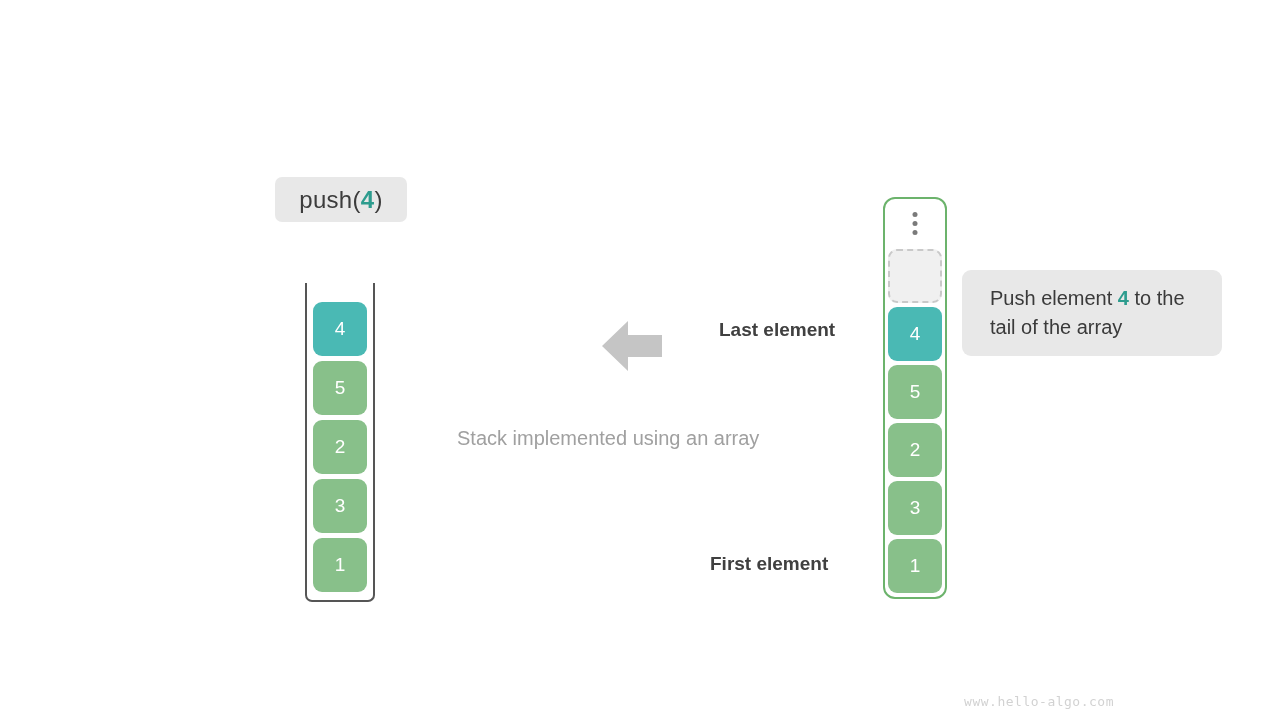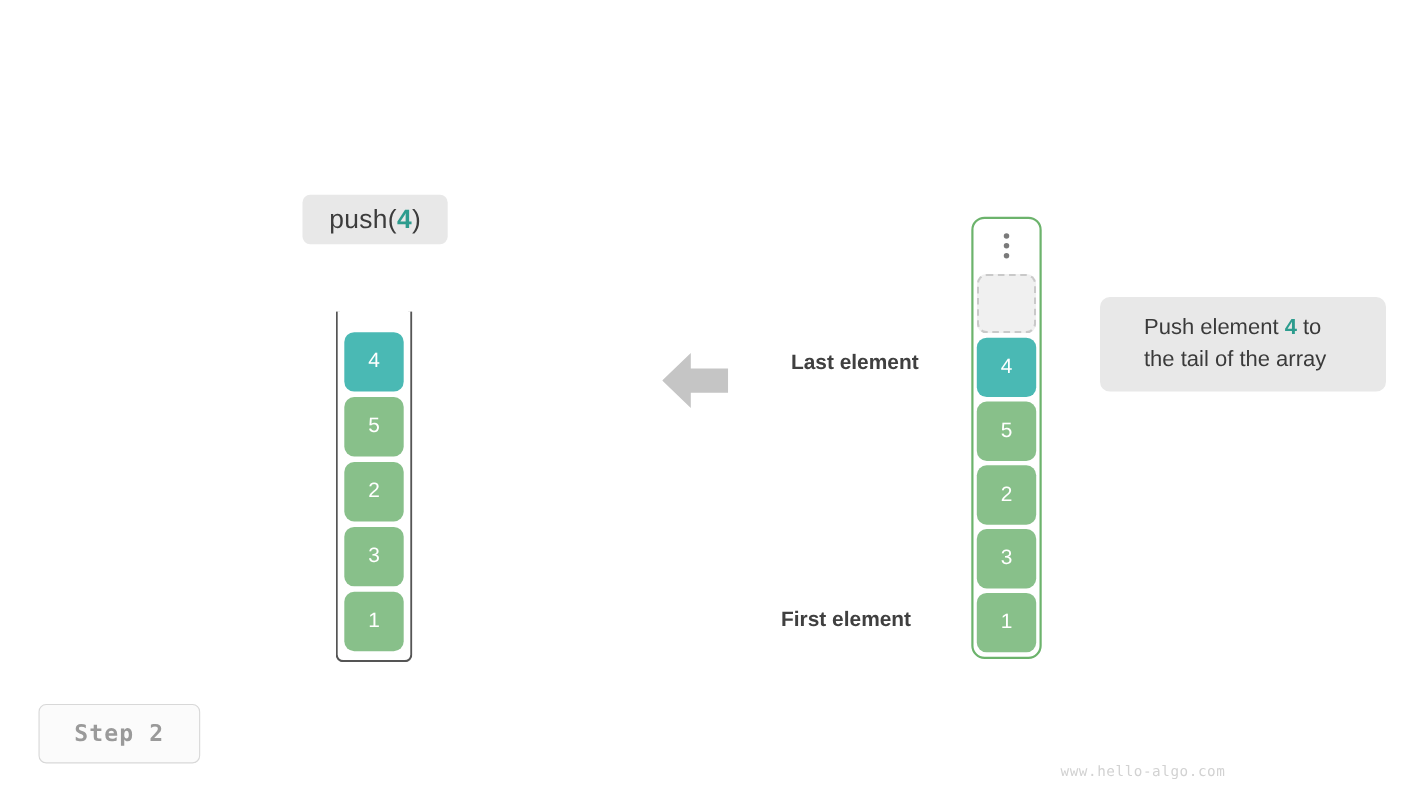--- a/index.html
+++ b/index.html
@@ -166,25 +166,25 @@
     left: 457px;
     top: 427px;
     font-size: 20px;
     color: #a0a0a0;
     white-space: nowrap;
   }
 
   
   .note {
     position: absolute;
-    left: 1000px;
+    left: 962px;
     top: 270px;
     width: 260px;
     box-sizing: border-box;
-    padding: 14px 26px 14px 40px;
+    padding: 14px 26px 14px 28px;
     background: #e8e8e8;
     border-radius: 9px;
     font-size: 20px;
     line-height: 1.45;
     color: #3a3a3a;
   }
   .note .val {
     color: #2d9c8e;
     font-weight: 700;
   }
@@ -242,20 +242,21 @@
   </div>
 
   <div class="arrow-left">
     <svg width="60" height="56" viewBox="0 0 60 56" aria-hidden="true">
       <polygon points="0,28 26,3 26,17 60,17 60,39 26,39 26,53" fill="#c5c5c5"></polygon>
     </svg>
   </div>
 
   <div class="label-last">Last element</div>
   <div class="label-first">First element</div>
+  <div class="caption">Stack implemented using an array</div>
 
   <div class="array-wrap">
     <div class="array-wall"></div>
     <div class="array-dots">
       <i></i>
       <i></i>
       <i></i>
     </div>
     <div class="array-cells">
       <div class="cell empty"></div>
@@ -264,17 +265,16 @@
       <div class="cell green">2</div>
       <div class="cell green">3</div>
       <div class="cell green">1</div>
     </div>
   </div>
 
   <div class="note">
     <span>Push element </span><span class="val">4</span><span> to the tail of the array</span>
   </div>
 
-  <div class="step-badge">Step 2</div>
 
   <div class="watermark">www.hello-algo.com</div>
 
 </div>
 
 </body></html>

